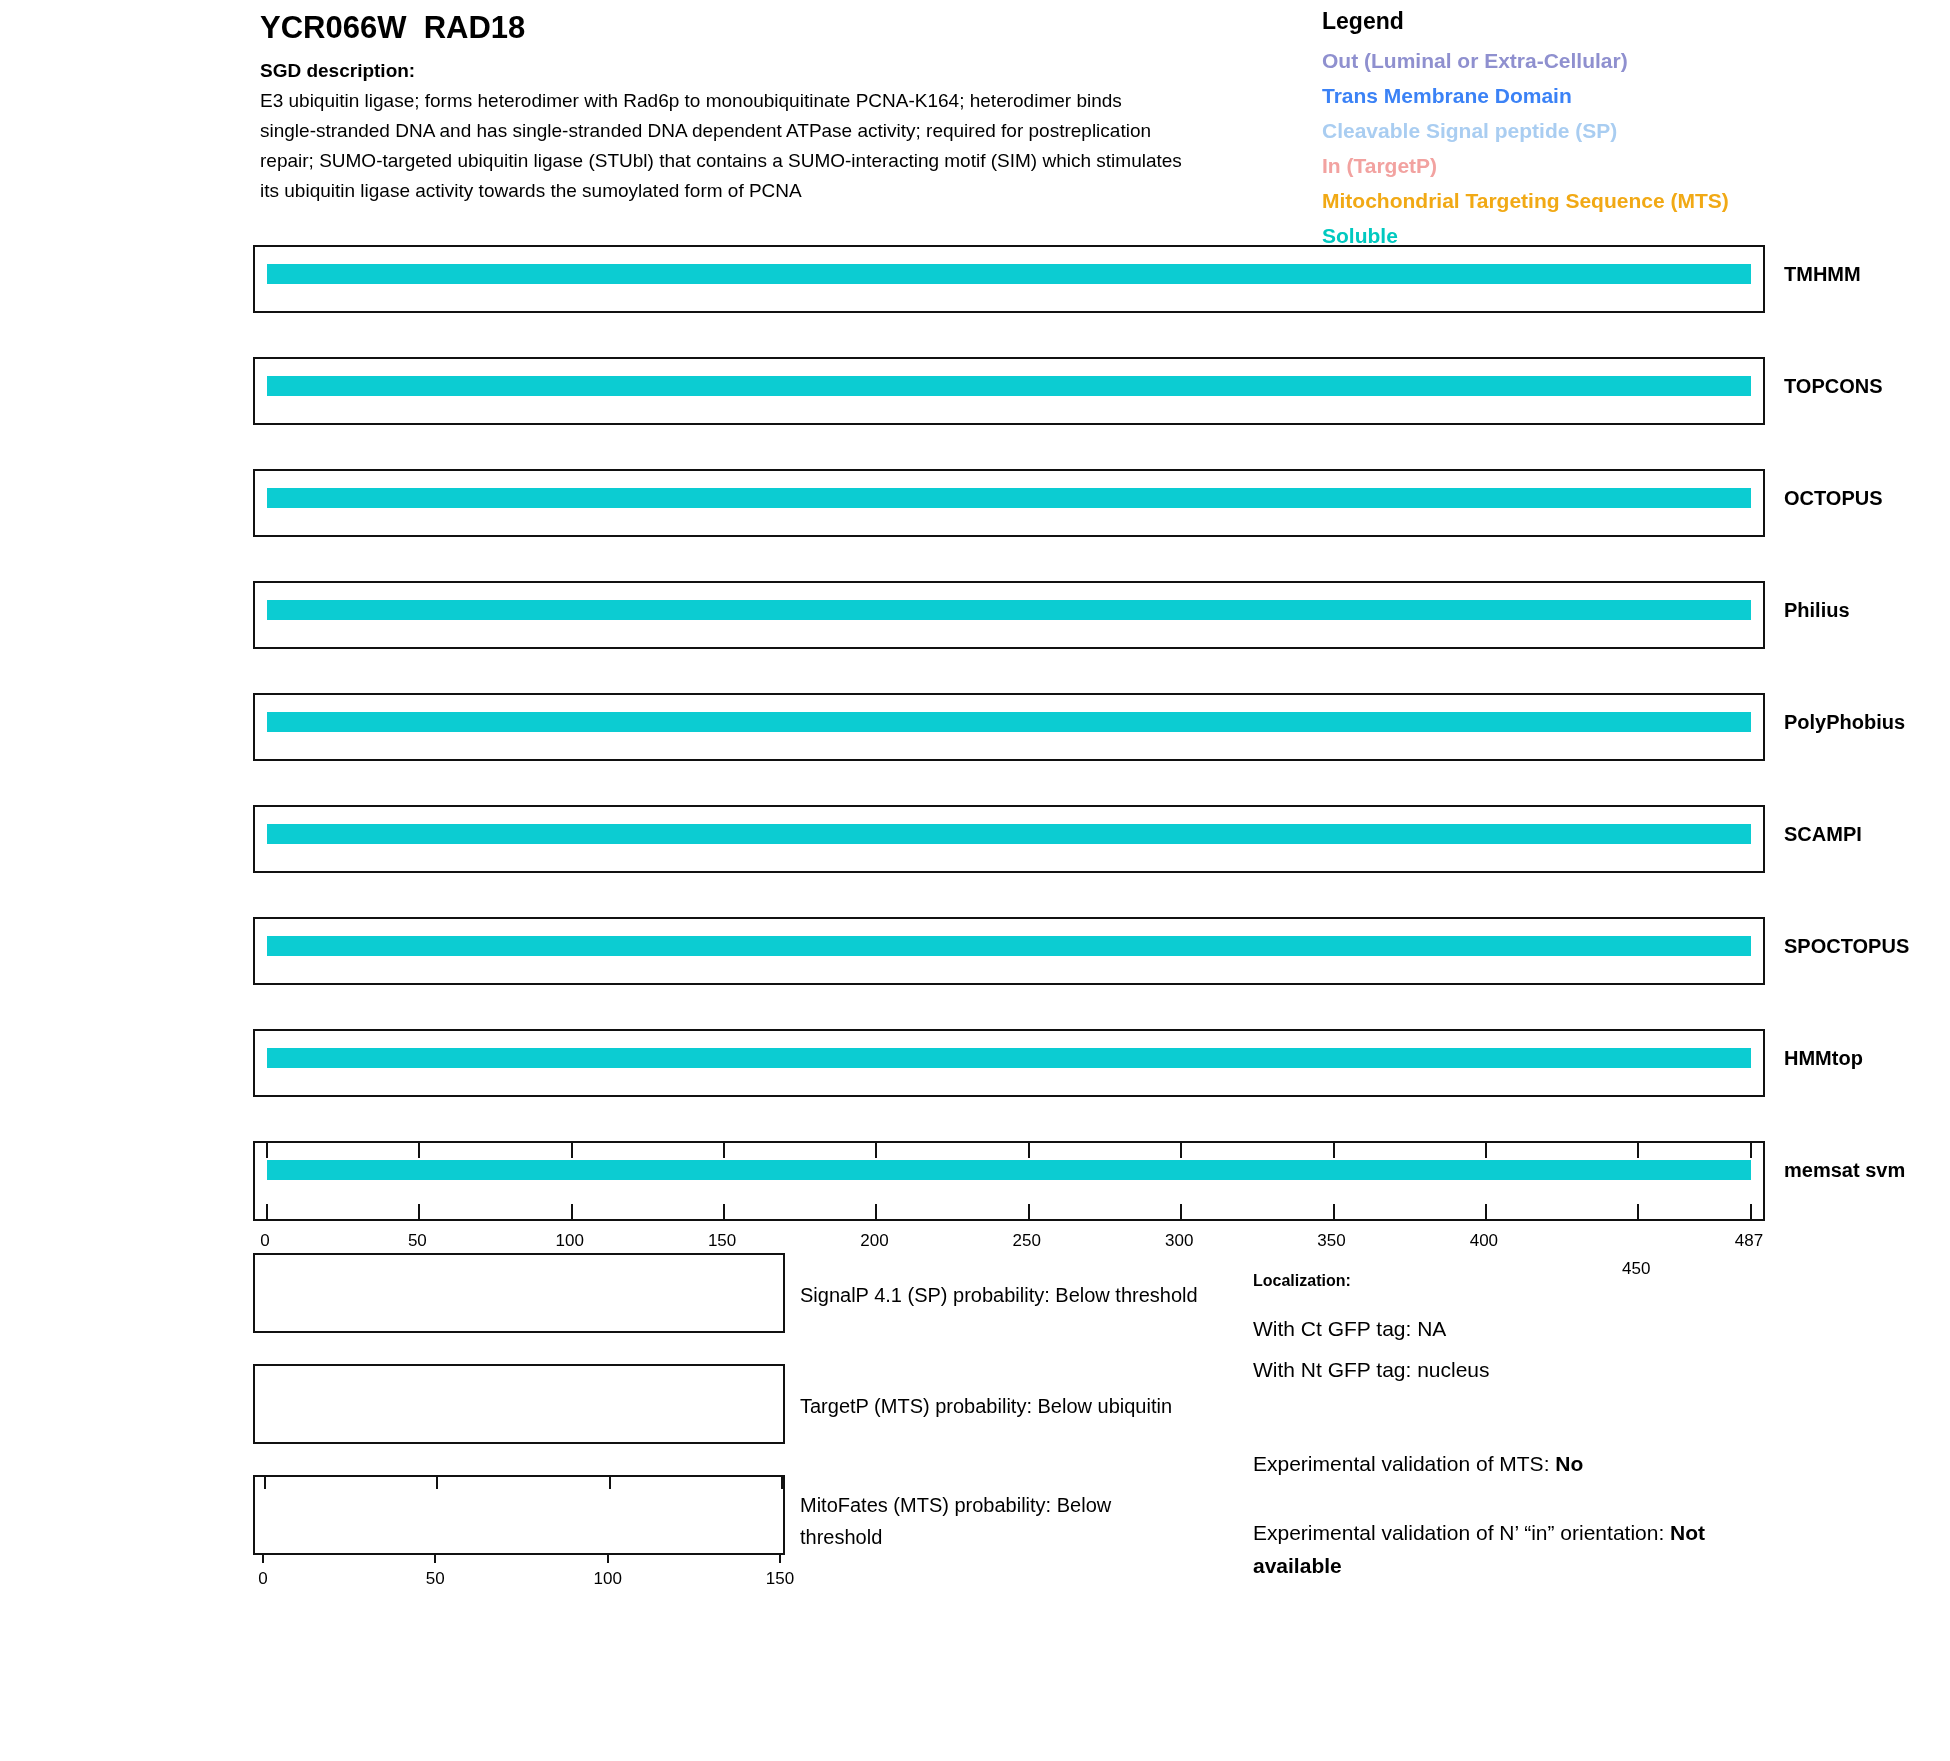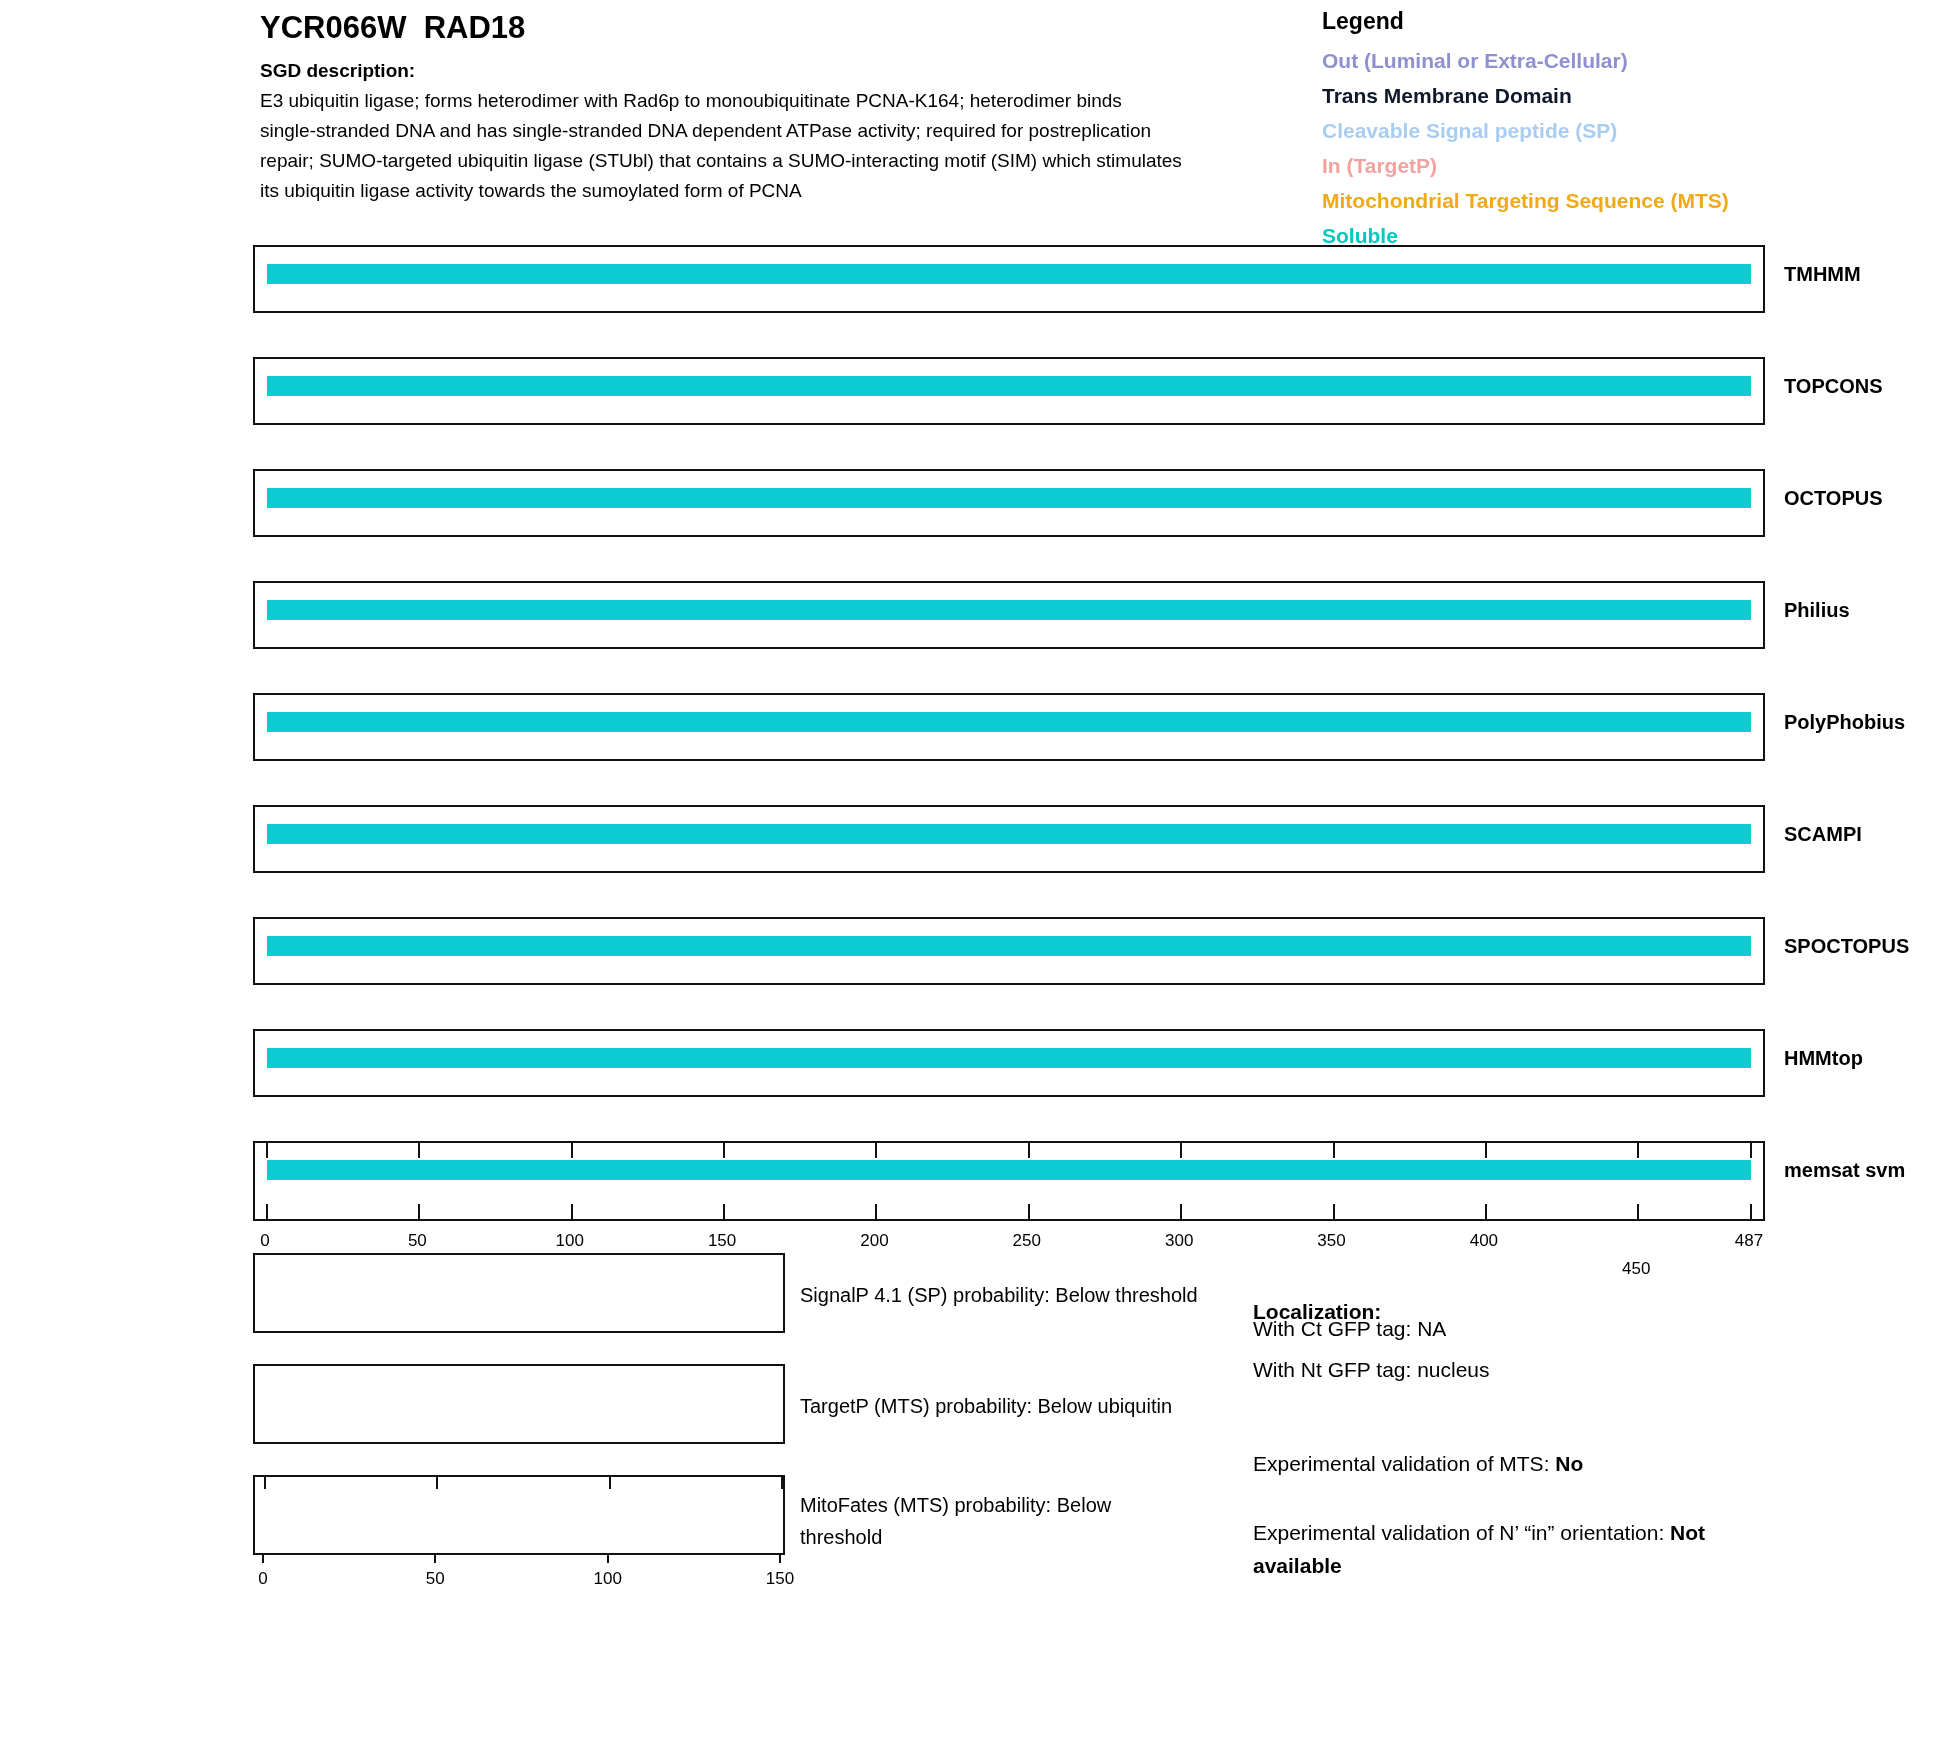--- a/index.html
+++ b/index.html
@@ -20,21 +20,21 @@
   .track-bar { position:absolute; left:12px; top:17px; width:1484px; height:20px; }
   .track-label { position:absolute; left:1784px; font-size:20px; font-weight:bold; white-space:nowrap;text-align:right; }
 
   .tick { position:absolute; width:2px; background:#111; }
   .axis-num { position:absolute; font-size:17px; transform:translateX(-50%); white-space:nowrap; }
 
   .subplot-box { position:absolute; left:253px; width:532px; height:80px; border:2px solid #111; box-sizing:border-box; background:#fff; }
   .subplot-label { position:absolute; left:800px; font-size:20px; line-height:32px; }
   .subplot-label div { white-space:nowrap; }
 
-  .loc-title { position:absolute; left:1253px; font-size:21px; font-weight:bold; white-space:nowrap;margin-top:28px; }
+  .loc-title { position:absolute; left:1253px; font-size:16px; font-weight:bold; white-space:nowrap; }
   .loc-line { position:absolute; left:1253px; font-size:21px; white-space:nowrap; }
   .loc-wrap { position:absolute; left:1253px; font-size:21px; width:545px; line-height:33px; }
   .loc-wrap strong, .loc-line strong { font-weight:bold; }
 </style>
 </head>
 <body>
 
 <div class="page">
 
   <div class="title">YCR066W  RAD18</div>
@@ -43,21 +43,21 @@
       <div>E3 ubiquitin ligase; forms heterodimer with Rad6p to monoubiquitinate PCNA-K164; heterodimer binds</div>
       <div>single-stranded DNA and has single-stranded DNA dependent ATPase activity; required for postreplication</div>
       <div>repair; SUMO-targeted ubiquitin ligase (STUbl) that contains a SUMO-interacting motif (SIM) which stimulates</div>
       <div>its ubiquitin ligase activity towards the sumoylated form of PCNA</div>
     </div>
 
   <div class="legend">
     <div class="legend-title">Legend</div>
     <div id="legend-entries">
         <div class="legend-entry" style="color: rgb(143, 144, 207);">Out (Luminal or Extra-Cellular)</div>
-        <div class="legend-entry" style="color: #0f172a;">Trans Membrane Domain</div>
+        <div class="legend-entry" style="color: #3b82f6;">Trans Membrane Domain</div>
         <div class="legend-entry" style="color: rgb(169, 205, 241);">Cleavable Signal peptide (SP)</div>
         <div class="legend-entry" style="color: rgb(242, 162, 160);">In (TargetP)</div>
         <div class="legend-entry" style="color: rgb(241, 169, 21);">Mitochondrial Targeting Sequence (MTS)</div>
         <div class="legend-entry" style="color: rgb(0, 201, 192);">Soluble</div>
       </div>
   </div>
 
   <div id="tracks">
       <div class="track-box" style="top: 245px; height: 68px;">
         <div class="track-bar" style="background: rgb(12, 204, 210);"></div>

